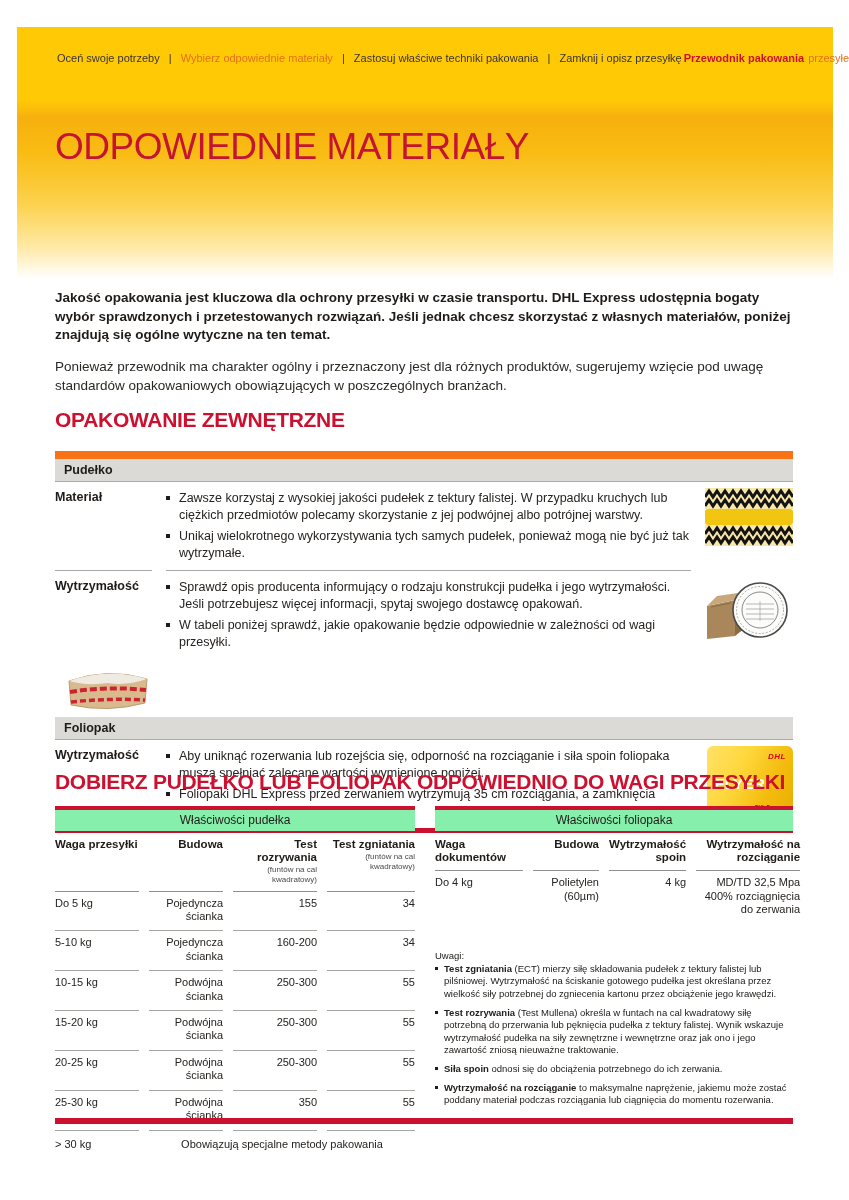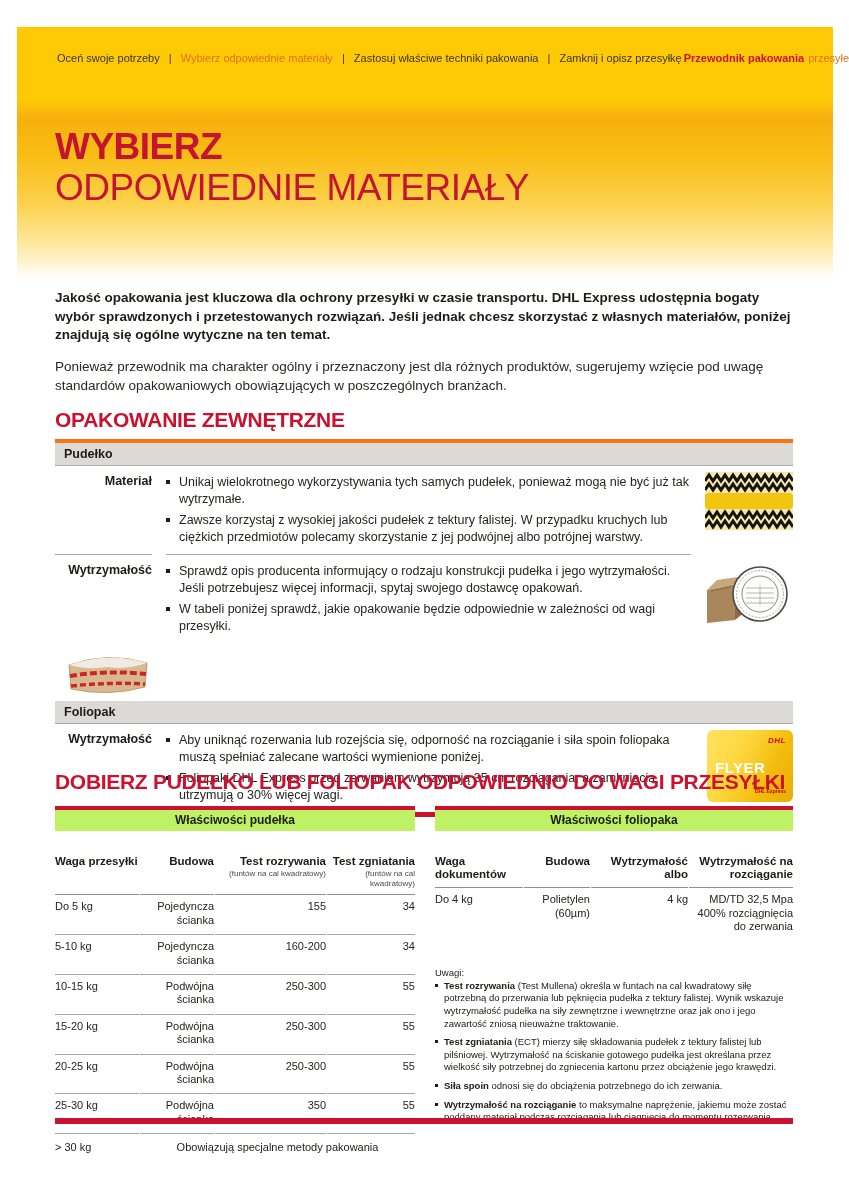--- a/index.html
+++ b/index.html
@@ -19,25 +19,25 @@
   .nav-right .gt-light{color:#E2711B;margin-left:4px;}
   .hero-title{position:absolute;left:38px;top:100px;color:#C41432;line-height:1.1;letter-spacing:-0.5px;}
   .hero-title .l1{font-size:37px;font-weight:bold;}
   .hero-title .l2{font-size:37px;font-weight:normal;}
 
   
   .section1{position:absolute;left:55px;top:289px;width:738px;}
   .lead{font-size:13.5px;font-weight:bold;line-height:1.38;color:#1F1B18;}
   .para{font-size:13.5px;line-height:1.38;color:#2B2824;margin-top:13px;}
   .sec-heading{font-size:21px;font-weight:bold;color:#CC1130;margin-top:13px;letter-spacing:-0.3px;}
-  .outer-table{margin-top:7px;border-top:4px solid #f97316;border-bottom:5px solid #CC1130;}
+  .outer-table{margin-top:19px;border-top:8px solid #f97316;border-bottom:5px solid #CC1130;}
   .group-header{background:#DBDAD6;font-weight:bold;font-size:12.5px;color:#1F1B18;
     padding:4px 9px;border-bottom:1px solid #ABABA9;}
   .o-row{display:grid;grid-template-columns:97px 1fr 88px;column-gap:14px;}
-  .o-label{font-weight:bold;font-size:12.5px;color:#1F1B18;padding:8px 0 9px;text-align:right;}
+  .o-label{font-weight:bold;font-size:12.5px;color:#1F1B18;padding:8px 0 9px;}
   .o-content{padding:8px 0 9px;}
   .o-img{padding:6px 0 6px;display:flex;justify-content:flex-end;align-items:flex-start;}
   .o-row.sep .o-label,.o-row.sep .o-content{border-top:1px solid #A9A9A7;}
   .bullet{display:flex;gap:9px;margin-bottom:5px;font-size:12.5px;line-height:1.32;color:#262320;}
   .bullet:last-child{margin-bottom:0;}
   .sq{flex:0 0 auto;width:4px;height:4px;background:#1F1B18;margin-top:6px;}
 
   
   .flyer{width:86px;height:72px;border-radius:6px;position:relative;
     background:linear-gradient(118deg,#FFE168 0%,#FFD83E 35%,#F3BC0C 70%,#E9AC05 100%);}
@@ -45,22 +45,22 @@
     font-size:8px;letter-spacing:.5px;}
   .flyer-title{position:absolute;left:8px;top:29px;color:#fff;font-weight:bold;font-size:15px;letter-spacing:.5px;}
   .flyer-sub{position:absolute;right:7px;bottom:8px;color:#C00000;font-size:5px;font-weight:bold;}
 
   
   .section2{position:absolute;left:55px;top:770px;width:738px;}
   .tables{display:flex;gap:20px;margin-top:12px;}
   .wtable{border-top:4px solid #CC1130;}
   .wtable.left{width:360px;}
   .wtable.right{width:358px;}
-  .wt-title{background:#bef264;text-align:center;font-weight:bold;font-size:12px;color:#1F1B18;padding:3px 0 4px;}
-  .wt-grid{display:grid;column-gap:1px;padding-top:24px;}
+  .wt-title{background:#86efac;text-align:center;font-weight:normal;font-size:12px;color:#1F1B18;padding:3px 0 4px;}
+  .wt-grid{display:grid;column-gap:10px;padding-top:7px;}
   .wt-grid.gleft{grid-template-columns:84px 74px 1fr 88px;}
   .wt-grid.gright{grid-template-columns:88px 66px 1fr 104px;}
   .hcell{font-weight:bold;font-size:11.5px;color:#1F1B18;line-height:1.15;padding-bottom:6px;border-bottom:1px solid #8F8F8D;}
   .hsub{display:block;font-weight:normal;font-size:8px;color:#4A4A48;line-height:1.2;margin-top:1px;}
   .cell{font-size:11px;line-height:1.22;color:#262320;padding:5px 0 7px;border-bottom:1px solid #A5A5A3;}
   .cell.noline{border-bottom:none;}
   .r{text-align:right;}
   .fcell{font-size:11px;color:#262320;padding:7px 0;}
   .fnote{grid-column:2/5;text-align:center;}
   .notes{margin-top:26px;width:356px;font-size:9.5px;color:#22201D;}
@@ -87,43 +87,42 @@
         <span class="divider">|</span>
         <span>Zamknij i opisz przesyłkę</span>
       </div>
       <div class="nav-right">
         <span class="gt-bold">Przewodnik pakowania</span>
         <span class="gt-light">przesyłek</span>
 
       </div>
     </div>
     <div class="hero-title">
-      <div class="l1">WYBIERZ</div>
       <div class="l2">ODPOWIEDNIE MATERIAŁY</div>
     </div>
   </div>
 
   <div class="section1">
     <div class="lead">Jakość opakowania jest kluczowa dla ochrony przesyłki w czasie transportu. DHL Express udostępnia bogaty wybór sprawdzonych i przetestowanych rozwiązań. Jeśli jednak chcesz skorzystać z własnych materiałów, poniżej znajdują się ogólne wytyczne na ten temat.</div>
     <div class="para">Ponieważ przewodnik ma charakter ogólny i przeznaczony jest dla różnych produktów, sugerujemy wzięcie pod uwagę standardów opakowaniowych obowiązujących w poszczególnych branżach.</div>
     <div class="sec-heading">OPAKOWANIE ZEWNĘTRZNE</div>
 
     <div class="outer-table">
       <div class="group-header">Pudełko</div>
 
       <div class="o-row">
         <div class="o-label">Materiał</div>
         <div class="o-content">
           <div class="bullet">
               <span class="sq"></span>
+              <span>Zawsze korzystaj z wysokiej jakości pudełek z tektury falistej. W przypadku kruchych lub ciężkich przedmiotów polecamy skorzystanie z jej podwójnej albo potrójnej warstwy.</span>
+            </div>
+          <div class="bullet">
+              <span class="sq"></span>
               <span>Unikaj wielokrotnego wykorzystywania tych samych pudełek, ponieważ mogą nie być już tak wytrzymałe.</span>
-            </div>
-          <div class="bullet">
-              <span class="sq"></span>
-              <span>Zawsze korzystaj z wysokiej jakości pudełek z tektury falistej. W przypadku kruchych lub ciężkich przedmiotów polecamy skorzystanie z jej podwójnej albo potrójnej warstwy.</span>
             </div>
         </div>
         <div class="o-img">
           <svg width="88" height="58" viewBox="0 0 88 58">
             <rect x="0" y="0" width="88" height="21" fill="#F7E8A9"></rect>
             <rect x="0" y="37" width="88" height="21" fill="#F7E8A9"></rect>
             <rect x="0" y="21" width="88" height="16" rx="3" fill="#F2C511"></rect>
             <path d="M0,9 l4,-6 l4,6 l4,-6 l4,6 l4,-6 l4,6 l4,-6 l4,6 l4,-6 l4,6 l4,-6 l4,6 l4,-6 l4,6 l4,-6 l4,6 l4,-6 l4,6 l4,-6 l4,6 l4,-6 l4,6" stroke="#141414" stroke-width="3" fill="none"></path>
             <path d="M0,18 l4,-6 l4,6 l4,-6 l4,6 l4,-6 l4,6 l4,-6 l4,6 l4,-6 l4,6 l4,-6 l4,6 l4,-6 l4,6 l4,-6 l4,6 l4,-6 l4,6 l4,-6 l4,6 l4,-6 l4,6" stroke="#141414" stroke-width="3" fill="none"></path>
             <path d="M0,46 l4,-6 l4,6 l4,-6 l4,6 l4,-6 l4,6 l4,-6 l4,6 l4,-6 l4,6 l4,-6 l4,6 l4,-6 l4,6 l4,-6 l4,6 l4,-6 l4,6 l4,-6 l4,6 l4,-6 l4,6" stroke="#141414" stroke-width="3" fill="none"></path>
@@ -244,38 +243,38 @@
           <div class="fcell">&gt; 30 kg</div>
           <div class="fcell fnote">Obowiązują specjalne metody pakowania</div>
         </div>
       </div>
 
       <div class="wtable right">
         <div class="wt-title">Właściwości foliopaka</div>
         <div class="wt-grid gright">
           <div class="hcell">Waga dokumentów</div>
           <div class="hcell r">Budowa</div>
-          <div class="hcell r">Wytrzymałość albo</div>
+          <div class="hcell r">Wytrzymałość spoin</div>
           <div class="hcell r">Wytrzymałość na rozciąganie</div>
 
           <div class="cell noline">Do 4 kg</div>
           <div class="cell noline r">Polietylen (60µm)</div>
           <div class="cell noline r">4 kg</div>
           <div class="cell noline r">MD/TD 32,5 Mpa 400% rozciągnięcia do zerwania</div>
         </div>
 
         <div class="notes">
           <div class="notes-title">Uwagi:</div>
           <div class="note">
               <span class="nsq"></span>
+              <span><b>Test zgniatania</b> <span>(ECT) mierzy siłę składowania pudełek z tektury falistej lub pilśniowej. Wytrzymałość na ściskanie gotowego pudełka jest określana przez wielkość siły potrzebnej do zgniecenia kartonu przez obciążenie jego krawędzi.</span></span>
+            </div>
+          <div class="note">
+              <span class="nsq"></span>
               <span><b>Test rozrywania</b> <span>(Test Mullena) określa w funtach na cal kwadratowy siłę potrzebną do przerwania lub pęknięcia pudełka z tektury falistej. Wynik wskazuje wytrzymałość pudełka na siły zewnętrzne i wewnętrzne oraz jak ono i jego zawartość zniosą nieuważne traktowanie.</span></span>
-            </div>
-          <div class="note">
-              <span class="nsq"></span>
-              <span><b>Test zgniatania</b> <span>(ECT) mierzy siłę składowania pudełek z tektury falistej lub pilśniowej. Wytrzymałość na ściskanie gotowego pudełka jest określana przez wielkość siły potrzebnej do zgniecenia kartonu przez obciążenie jego krawędzi.</span></span>
             </div>
           <div class="note">
               <span class="nsq"></span>
               <span><b>Siła spoin</b> <span>odnosi się do obciążenia potrzebnego do ich zerwania.</span></span>
             </div>
           <div class="note">
               <span class="nsq"></span>
               <span><b>Wytrzymałość na rozciąganie</b> <span>to maksymalne naprężenie, jakiemu może zostać poddany materiał podczas rozciągania lub ciągnięcia do momentu rozerwania.</span></span>
             </div>
         </div>

